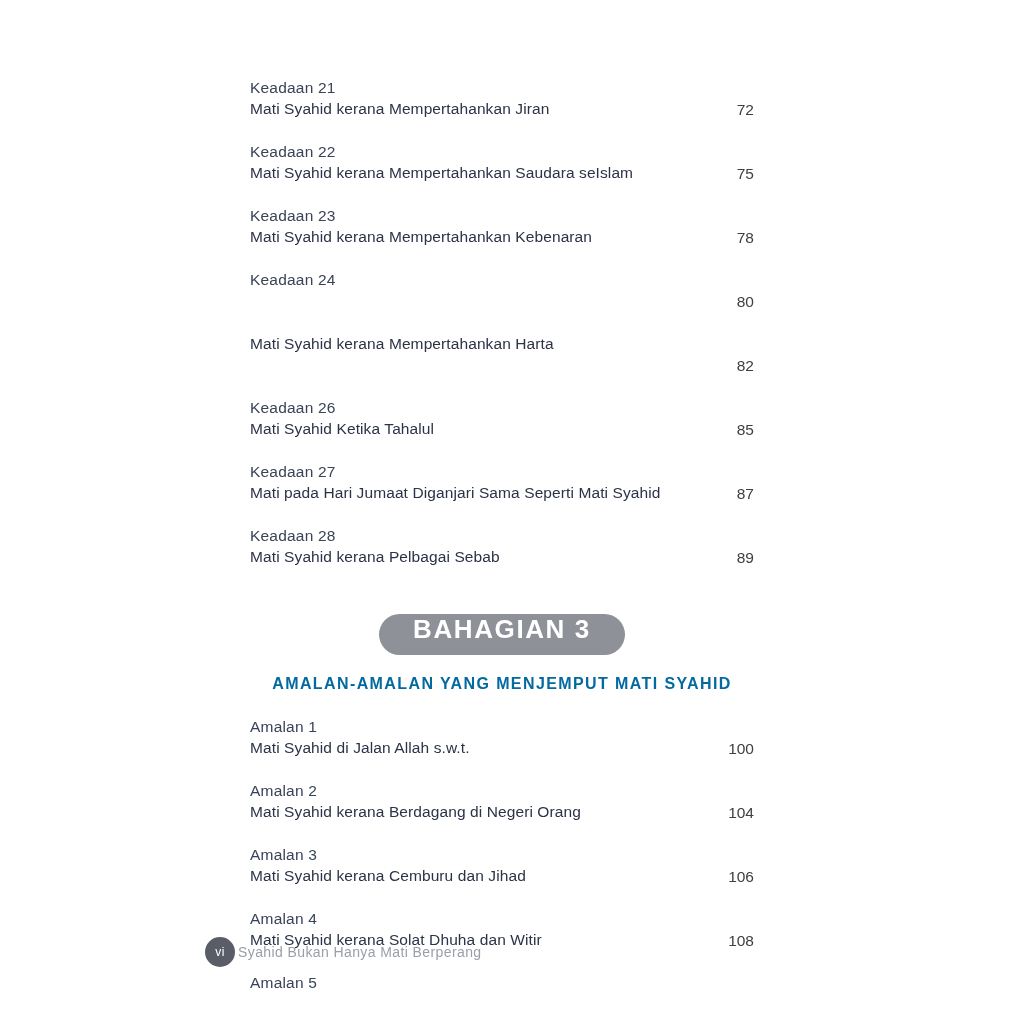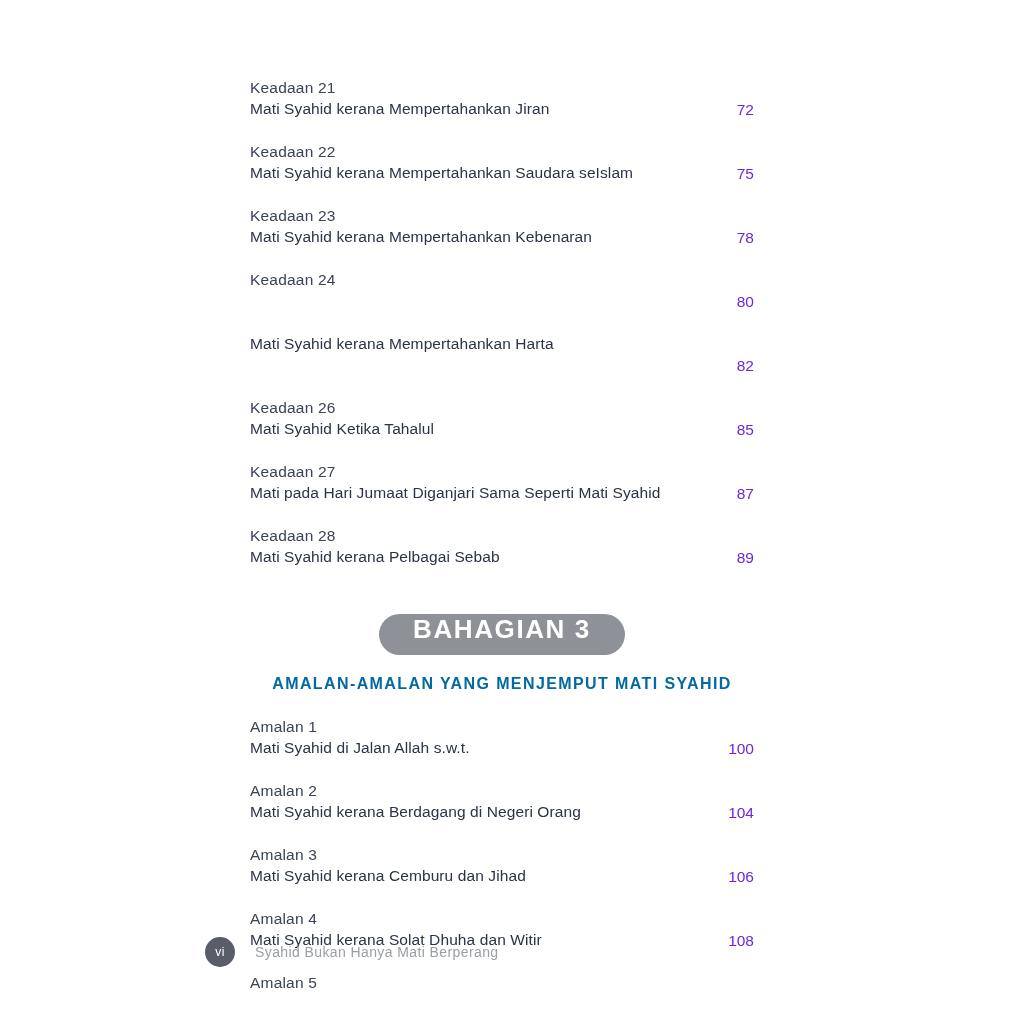--- a/index.html
+++ b/index.html
@@ -44,21 +44,21 @@
     color: #2b3347;
     line-height: 1.3;
     margin-top: 2px;
     letter-spacing: 0.1px;
   }
   .entry-page {
     position: absolute;
     right: 0;
     bottom: 1px;
     font-size: 15.5px;
-    color: #6d28d9;
+    color: #404040;
     width: 46px;
     text-align: right;
   }
 
   
   .section-block {
     margin-top: 46px;
     margin-bottom: 24px;
     text-align: center;
   }
@@ -98,21 +98,21 @@
     border-radius: 50%;
     background: #585d68;
     color: #ffffff;
     font-size: 12px;
     display: flex;
     align-items: center;
     justify-content: center;
     letter-spacing: 0.5px;
   }
   .footer-text {
-    margin-left: 20px;
+    margin-left: 3px;
     font-size: 14px;
     color: #9a9ea8;
     letter-spacing: 0.4px;
   }
 </style>
 </head>
 <body>
 
 <div class="page">
   <div class="content">

